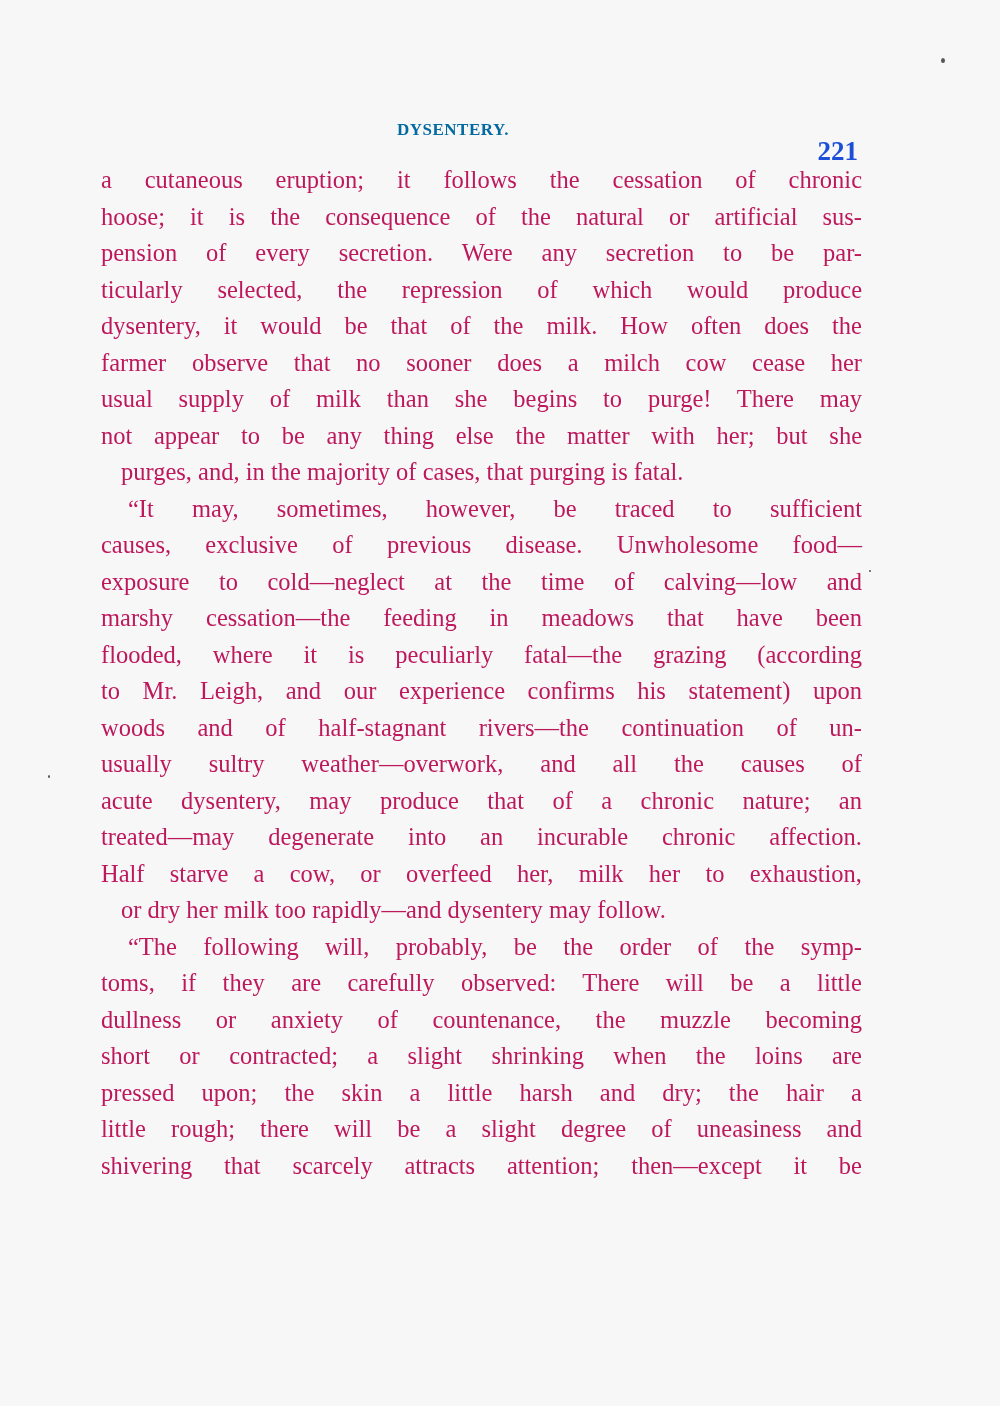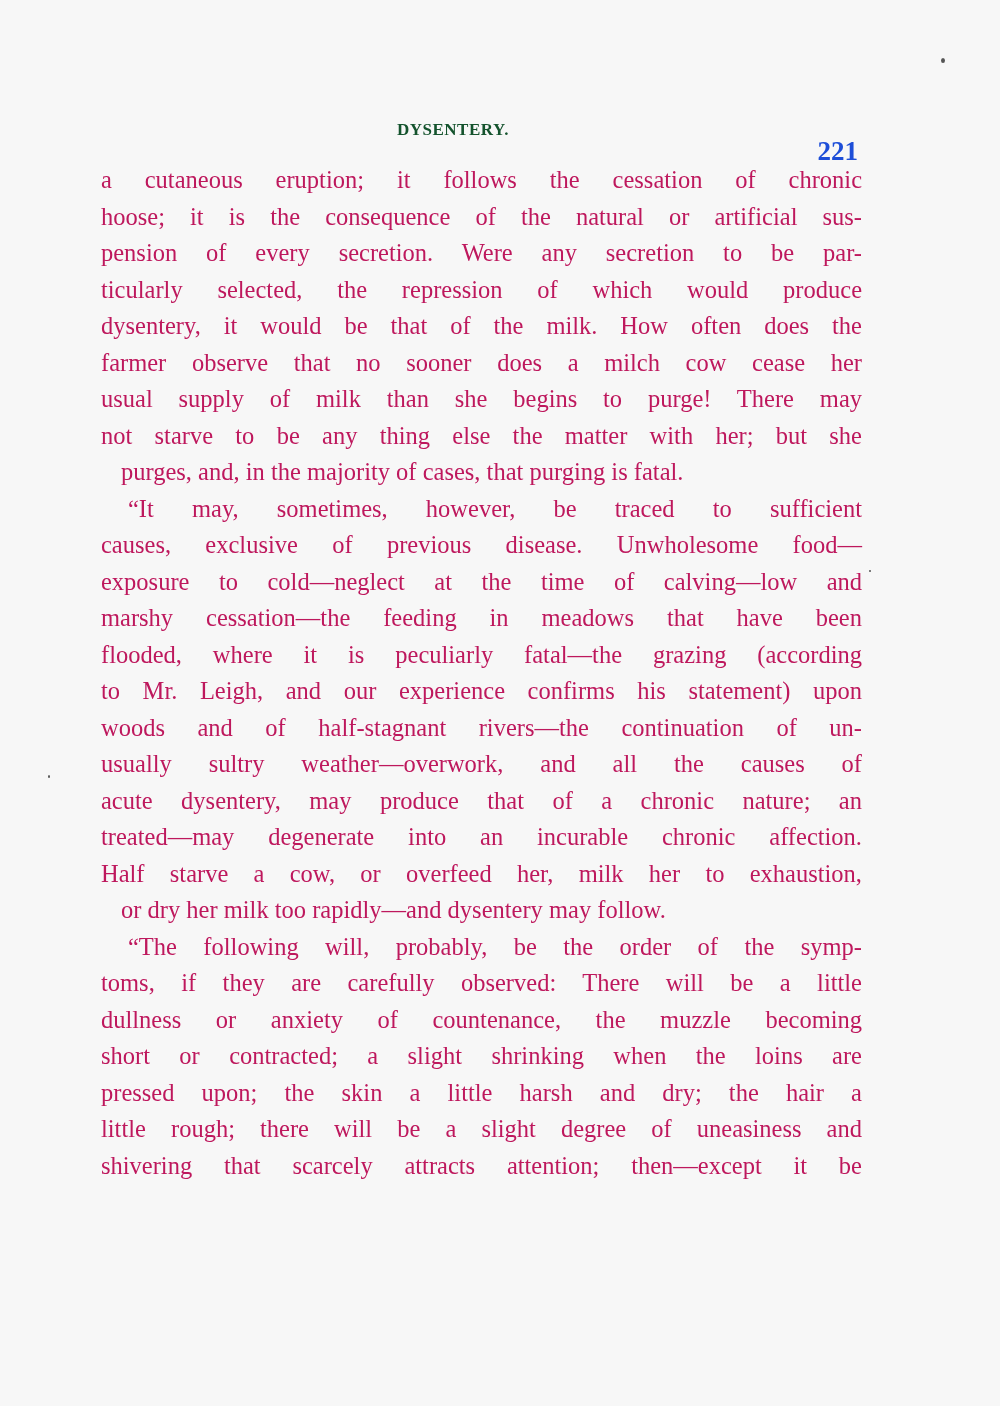--- a/index.html
+++ b/index.html
@@ -29,21 +29,21 @@
     height: 40px;
   }
   .running-title {
     position: absolute;
     left: 297px;
     top: 8px;
     font-family: "Liberation Serif", "DejaVu Serif", serif;
     font-weight: bold;
     font-size: 17px;
     letter-spacing: 0.5px;
-    color: #14532d;
+    color: #0369a1;
   }
   .page-number {
     position: absolute;
     right: 4px;
     top: 0;
     font-family: "Liberation Serif", "DejaVu Serif", serif;
     font-weight: bold;
     font-size: 27px;
     color: #1d4ed8;
     margin-top: 24px;
@@ -90,21 +90,21 @@
   <div class="body-text">
 
     <div>
       <span class="line">a cutaneous eruption; it follows the cessation of chronic</span>
       <span class="line">hoose; it is the consequence of the natural or artificial sus-</span>
       <span class="line">pension of every secretion. Were any secretion to be par-</span>
       <span class="line">ticularly selected, the repression of which would produce</span>
       <span class="line">dysentery, it would be that of the milk. How often does the</span>
       <span class="line">farmer observe that no sooner does a milch cow cease her</span>
       <span class="line">usual supply of milk than she begins to purge! There may</span>
-      <span class="line">not starve to be any thing else the matter with her; but she</span>
+      <span class="line">not appear to be any thing else the matter with her; but she</span>
       <span class="line last">purges, and, in the majority of cases, that purging is fatal.</span>
     </div>
 
     <div>
       <span class="line indent">“It may, sometimes, however, be traced to sufficient</span>
       <span class="line">causes, exclusive of previous disease. Unwholesome food—</span>
       <span class="line">exposure to cold—neglect at the time of calving—low and</span>
       <span class="line">marshy cessation—the feeding in meadows that have been</span>
       <span class="line">flooded, where it is peculiarly fatal—the grazing (according</span>
       <span class="line">to Mr. Leigh, and our experience confirms his statement) upon</span>

